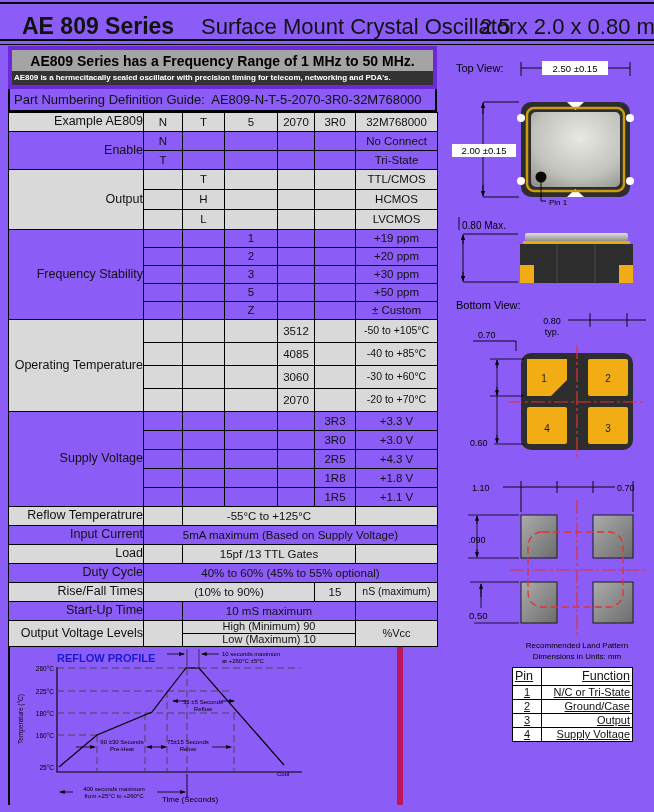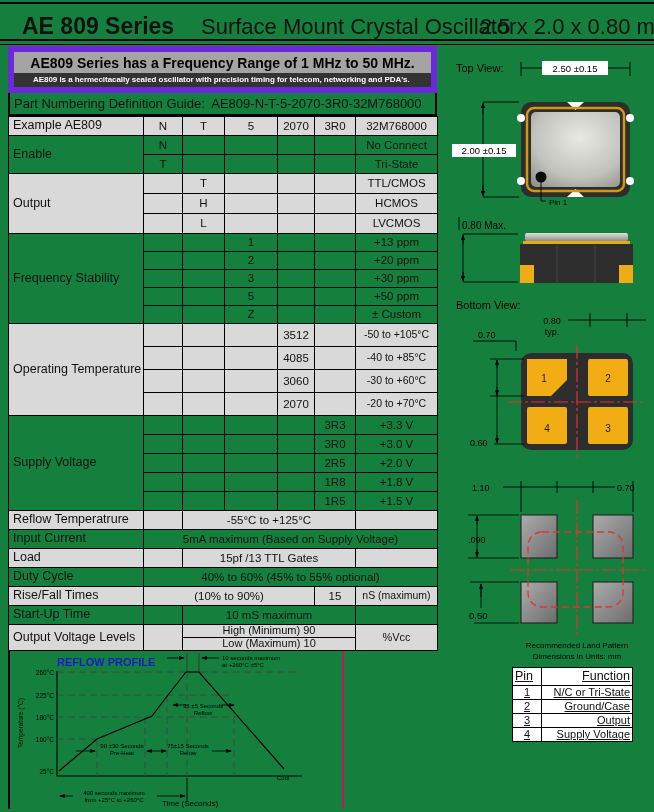--- a/index.html
+++ b/index.html
@@ -1,35 +1,35 @@
 <!DOCTYPE html>
 <html><head>
 <meta charset="utf-8">
 <style>
   html,body{margin:0;padding:0;background:#fff;font-family:"Liberation Sans",sans-serif;}
-  .page{position:relative;width:654px;height:812px;background:#15803d;overflow:hidden;color:#111;}
+  .page{position:relative;width:654px;height:812px;background:#8b5cf6;overflow:hidden;color:#111;}
   .topline{position:absolute;top:2px;left:0;width:654px;border-top:2px solid #000;}
   .hdr{position:absolute;top:6px;left:0;width:654px;height:32px;}
   .hdr .series{position:absolute;left:22px;top:7px;font-size:23px;font-weight:bold;white-space:nowrap;}
   .hdr .htitle{position:absolute;left:201px;top:8px;font-size:22px;white-space:nowrap;}
   .hdr .hdims{position:absolute;left:480px;top:8px;font-size:22px;white-space:nowrap;}
   .rule2{position:absolute;top:39px;left:0;width:654px;height:3px;border-top:2px solid #000;border-bottom:1px solid #000;}
   .leftcol{position:absolute;left:8px;top:46px;width:429px;}
-  .banner{border:6px solid #6d28d9;box-sizing:border-box;}
+  .banner{border:4px solid #6d28d9;box-sizing:border-box;}
   .banner-title{background:#a4a4a4;color:#000;font-weight:bold;font-size:14px;text-align:center;padding:3px 0 2px;white-space:nowrap;}
-  .banner-sub{background:#333;color:#fff;font-weight:bold;font-size:8px;letter-spacing:-0.05px;padding:2px 19px 3px;white-space:nowrap;}
+  .banner-sub{background:#333;color:#fff;font-weight:bold;font-size:8px;letter-spacing:-0.05px;padding:2px 2px 3px;white-space:nowrap;}
   .partnum{border:2px solid #000;border-top:none;box-sizing:border-box;font-size:13px;padding:3px 8px 3px 4px;white-space:nowrap;}
   table.spec{border-collapse:collapse;table-layout:fixed;width:429px;}
   table.spec td{border:1px solid #000;font-size:11.5px;text-align:center;padding:0;overflow:hidden;line-height:1.05;}
-  table.spec td.lbl{text-align:left;padding-left:4px;font-size:12.5px;}
+  table.spec td.lbl{text-align:right;padding-left:4px;font-size:12.5px;}
   table.spec tr.g td{background:#d9d9d9;}
   table.spec td.sm{font-size:10.5px;margin-left:40px;}
   tr.rh18>td{height:18px} tr.rh19>td{height:19px} tr.rh17>td{height:17px}
   tr.rh22>td{height:22px} tr.rh12>td{height:12px;font-size:11px;}
-  .reflowbox{border-left:2px solid #000;border-right:2px solid #be185d;box-sizing:border-box;width:336px;height:158px;overflow:hidden;}
+  .reflowbox{border-left:2px solid #000;border-right:6px solid #be185d;box-sizing:border-box;width:395px;height:158px;overflow:hidden;}
   .pintable{position:absolute;left:512px;top:667px;border-collapse:collapse;background:#fff;}
   .pintable td{border:1.5px solid #000;font-size:11px;padding:0 2px;line-height:1.1;text-decoration:underline;}
   .pintable tr.ph td{font-size:12.5px;height:17px;}
   .pintable td.pc{text-align:center;width:24px;}
   .pintable td.fc{width:86px;text-align:right;}
   .pintable tr.pr td{height:13px;}
   svg text{font-family:"Liberation Sans",sans-serif;}
 </style>
 </head>
 <body>
@@ -115,21 +115,21 @@
             <td></td>
         <td>LVCMOS</td>
       </tr>
       <tr class="rh17">
         <td class="lbl" rowspan="5">Frequency Stability</td>
         <td></td>
             <td></td>
         <td>1</td>
         <td></td>
             <td></td>
-        <td>+13 ppm</td>
+        <td>+19 ppm</td>
       </tr>
       <tr class="rh17">
         <td></td>
             <td></td>
         <td>2</td>
         <td></td>
             <td></td>
         <td>+20 ppm</td>
       </tr>
       <tr class="rh17">
@@ -205,37 +205,37 @@
             <td></td>
         <td>3R0</td>
         <td>+3.0 V</td>
       </tr>
       <tr class="rh18">
         <td></td>
             <td></td>
             <td></td>
             <td></td>
         <td>2R5</td>
-        <td>+2.0 V</td>
+        <td>+4.3 V</td>
       </tr>
       <tr class="rh18">
         <td></td>
             <td></td>
             <td></td>
             <td></td>
         <td>1R8</td>
         <td>+1.8 V</td>
       </tr>
       <tr class="rh18">
         <td></td>
             <td></td>
             <td></td>
             <td></td>
         <td>1R5</td>
-        <td>+1.5 V</td>
+        <td>+1.1 V</td>
       </tr>
       <tr class="g rh18">
         <td class="lbl">Reflow Temperatrure</td>
         <td></td>
         <td colspan="4">-55°C to +125°C</td>
         <td></td>
       </tr>
       <tr class="rh18">
         <td class="lbl">Input  Current</td>
         <td colspan="6">5mA maximum (Based on Supply Voltage)</td>

